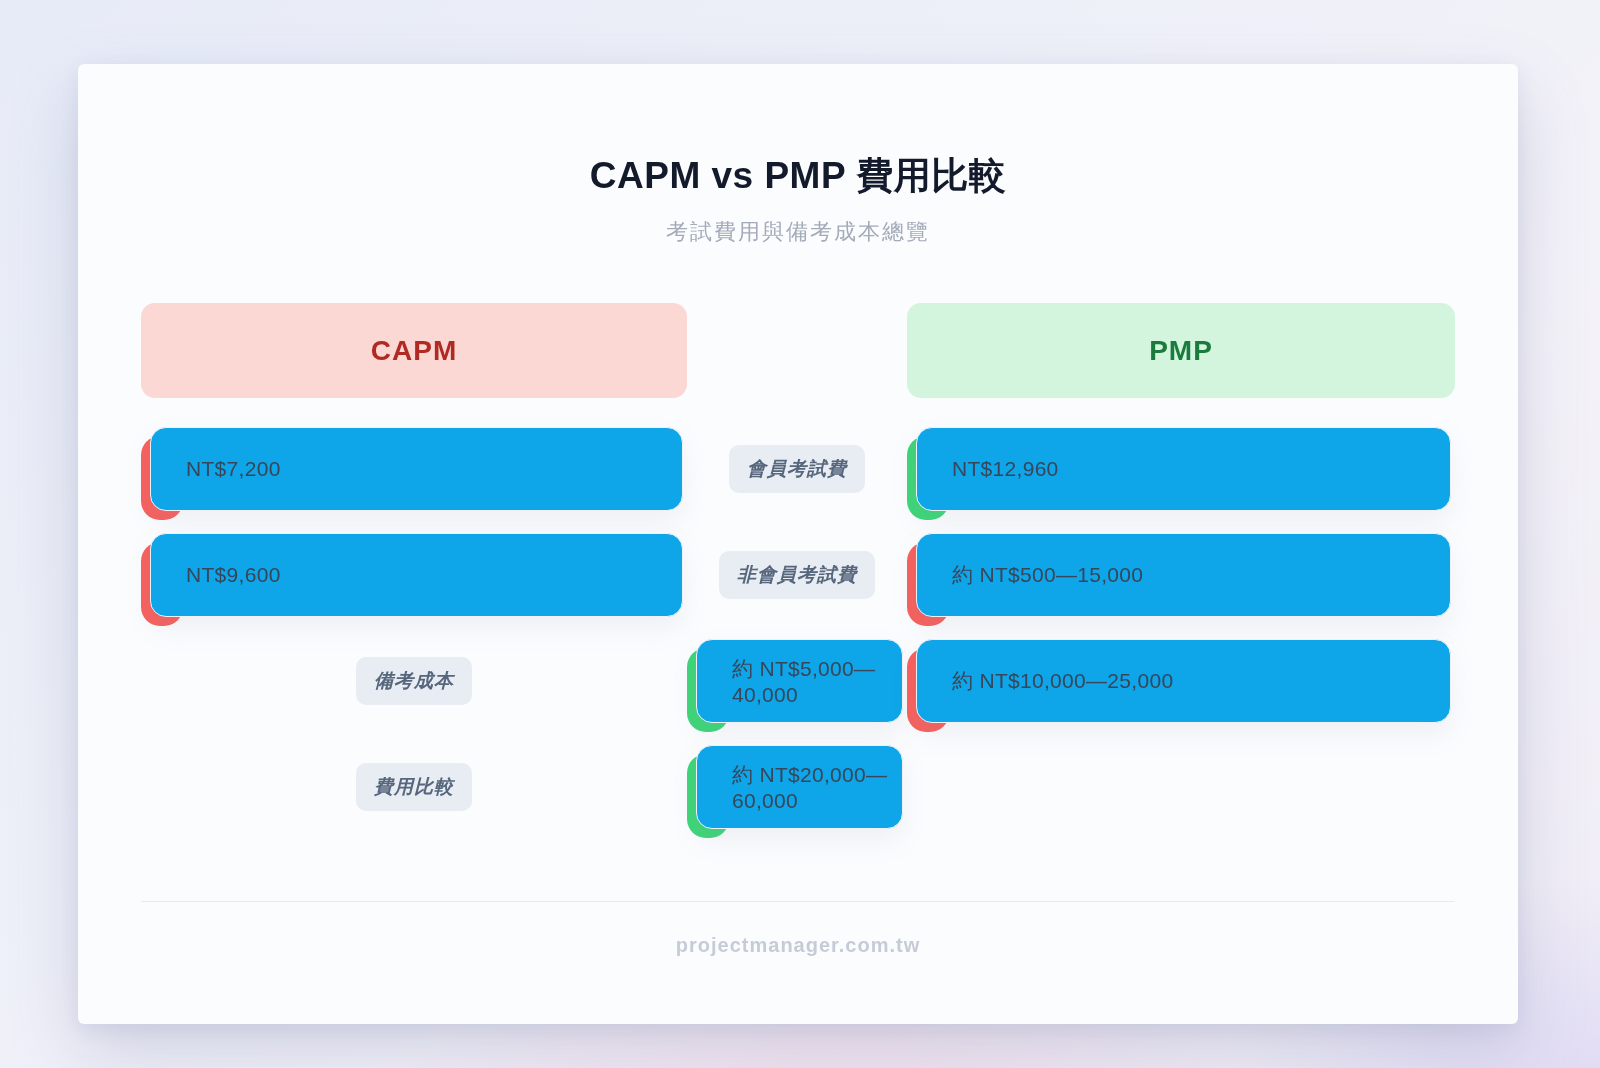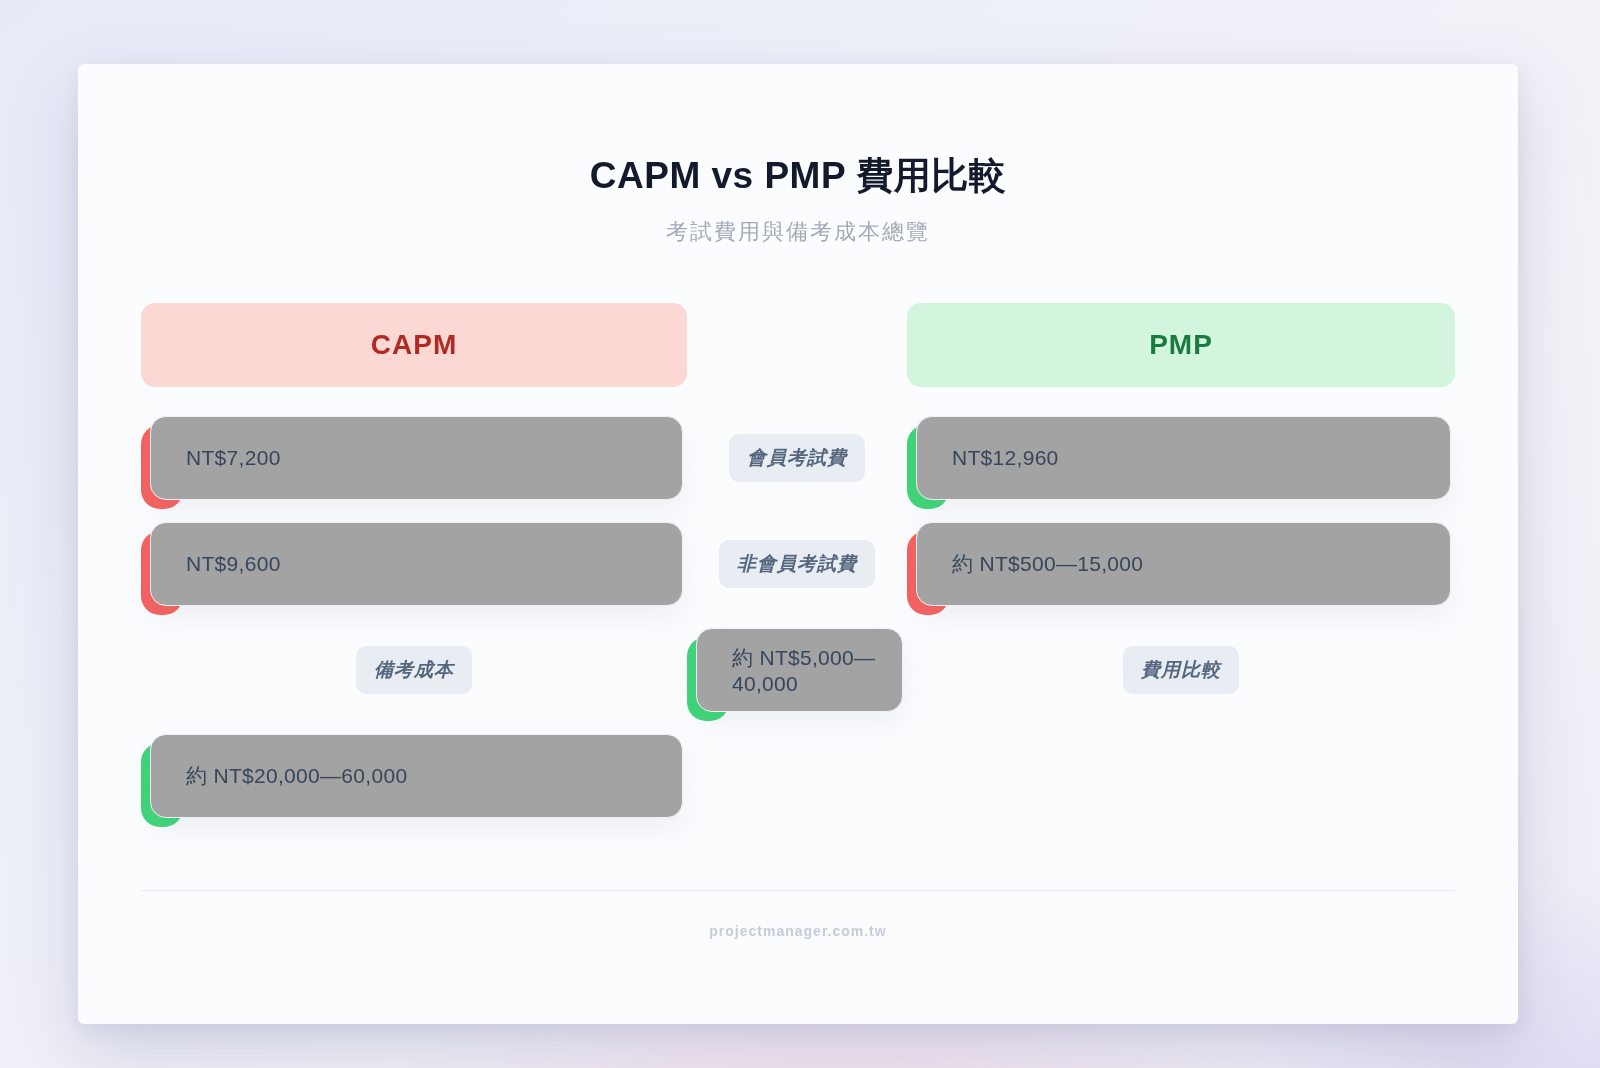--- a/index.html
+++ b/index.html
@@ -37,21 +37,21 @@
     letter-spacing: 2px;
     color: var(--subtitle-text, #a3abb9);
   }
   .grid {
     display: grid;
     grid-template-columns: 546px 220px 548px;
     margin-top: 56px;
   }
   .head-row { margin-bottom: 29px; }
   .col-header {
-    height: 84px;
+    height: 95px;
     border-radius: 14px;
     display: flex;
     align-items: center;
     justify-content: center;
     font-size: 28px;
     font-weight: 800;
     letter-spacing: 1px;
   }
   .col-header.capm { background: var(--capm-header-bg, #fbd8d4); color: var(--capm-header-text, #b02a24); }
   .col-header.pmp  { background: var(--pmp-header-bg, #d3f5de);  color: var(--pmp-header-text, #1b7a3e); }
@@ -66,21 +66,21 @@
     position: absolute;
     left: -9px; top: 9px;
     width: 42px; height: 84px;
     border-radius: 19px;
   }
   .value-cell.capm .accent { background: var(--capm-accent, #f6615e); }
   .value-cell.pmp  .accent { background: var(--pmp-accent, #3ed578); }
   .value-cell .face {
     position: absolute;
     inset: 0;
-    background: #a3a3a3;
+    background: #0ea5e9;
     border: 1px solid #f0f1f6;
     border-radius: 16px;
     box-shadow: 0 12px 26px rgba(125,135,170,0.10);
     display: flex;
     align-items: center;
     padding-left: 35px;
     font-size: 21px;
     font-weight: 500;
     color: var(--value-text, #37465a);
     letter-spacing: 0.3px;
@@ -102,21 +102,21 @@
     font-style: italic;
   }
   .divider {
     margin-top: 72px;
     height: 1px;
     background: #e9eaef;
   }
   .footer {
     margin-top: 32px;
     text-align: center;
-    font-size: 14px;
+    font-size: 20px;
     font-weight: 700;
     letter-spacing: 1px;
     color: var(--footer-text, #c5ccd8);
   }
 </style>
 </head>
 <body>
 
 <div class="panel">
   <div class="title">CAPM vs PMP 費用比較</div>
@@ -155,20 +155,24 @@
       <div class="face">約 NT$500—15,000</div>
     </div>
     <div class="label-cell">
       <span class="badge">備考成本</span>
     </div>
     <div class="value-cell pmp">
       <div class="accent"></div>
       <div class="face">約 NT$5,000—40,000</div>
     </div>
 
+    <div class="value-cell capm">
+      <div class="accent"></div>
+      <div class="face">約 NT$10,000—25,000</div>
+    </div>
     <div class="label-cell">
       <span class="badge">費用比較</span>
     </div>
     <div class="value-cell pmp">
       <div class="accent"></div>
       <div class="face">約 NT$20,000—60,000</div>
     </div>
 
   </div>
 

